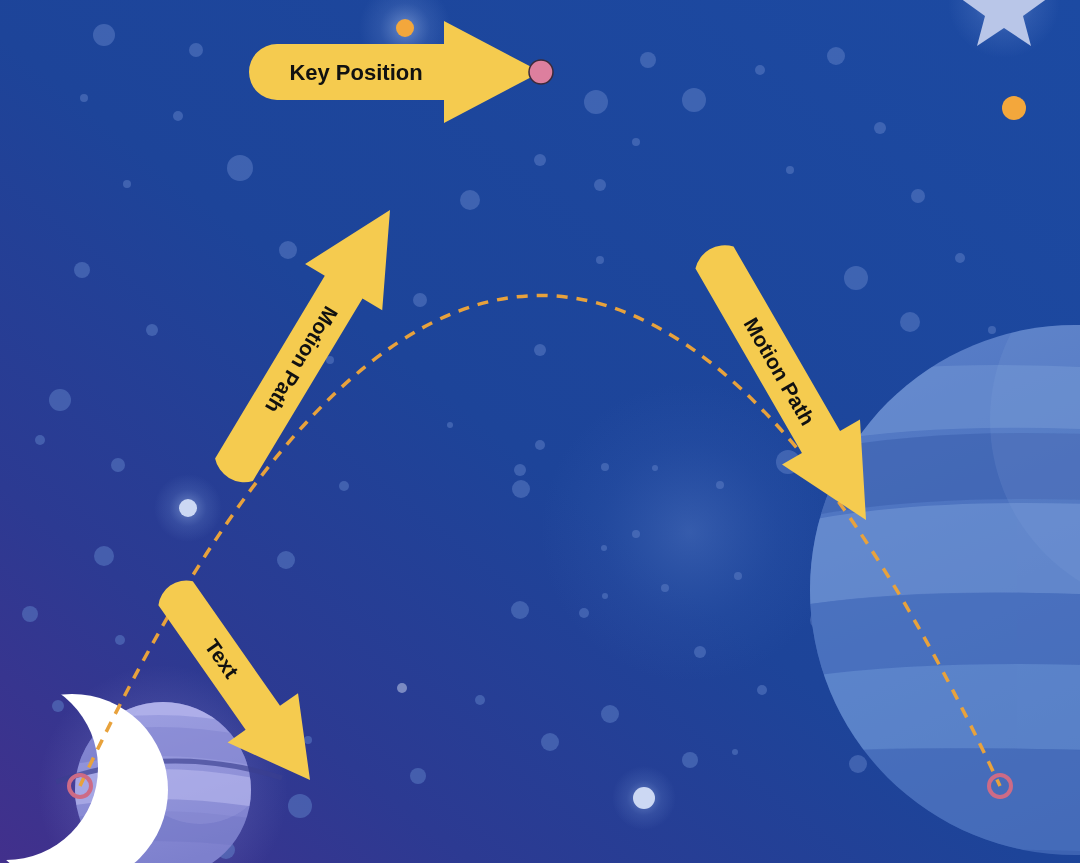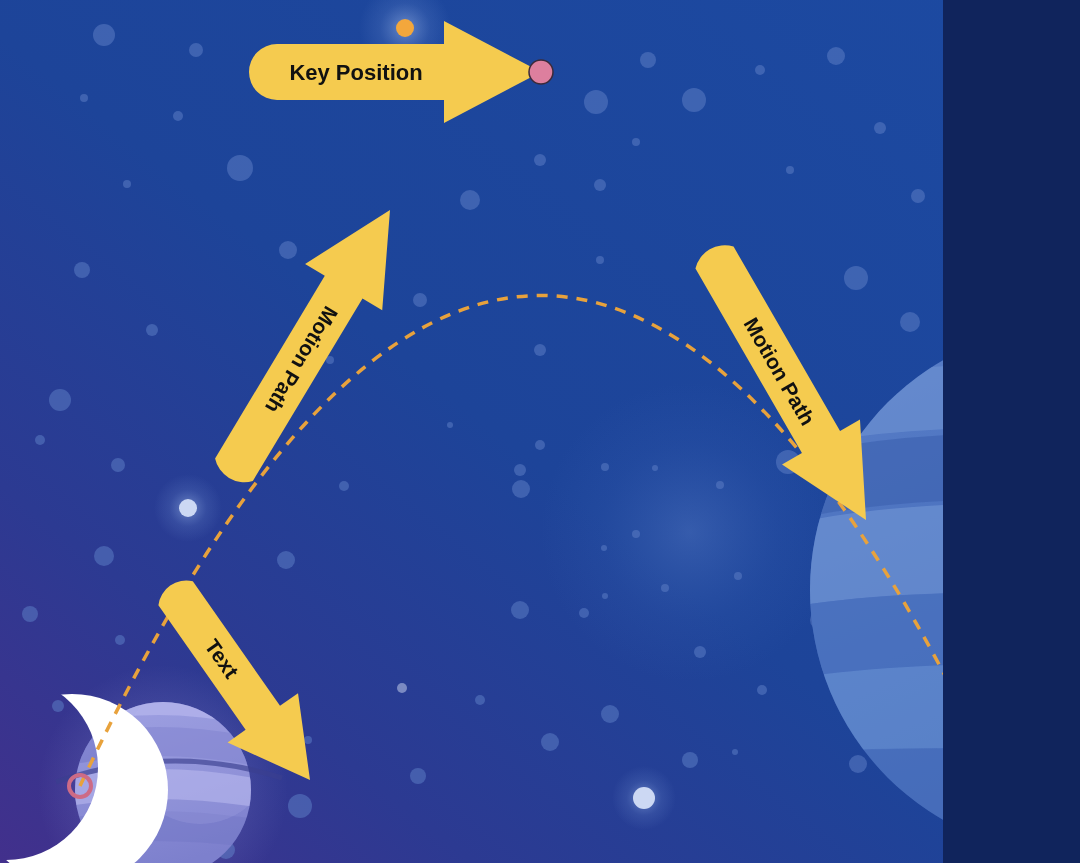--- a/index.html
+++ b/index.html
@@ -1,19 +1,19 @@
 <!DOCTYPE html>
 <html><head>
 <meta charset="utf-8">
 <style>
   html,body{margin:0;padding:0;background:#10245c;}
   body{font-family:"Liberation Sans", sans-serif;}
   #stage{
     position:relative;
-    width:943px;height:863px;
+    width:1080px;height:863px;
     overflow:hidden;
   }
   #stage svg{position:absolute;top:0;left:0;}
   .anno-label{
     font-family:"Liberation Sans", sans-serif;
     font-weight:700;
     fill:#111111;
   }
 </style>
 </head>

